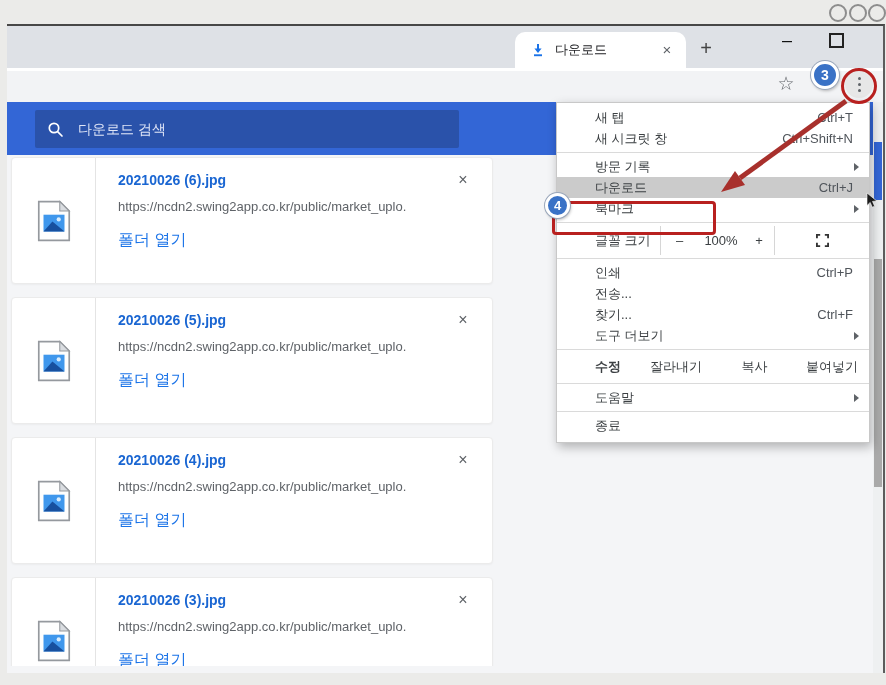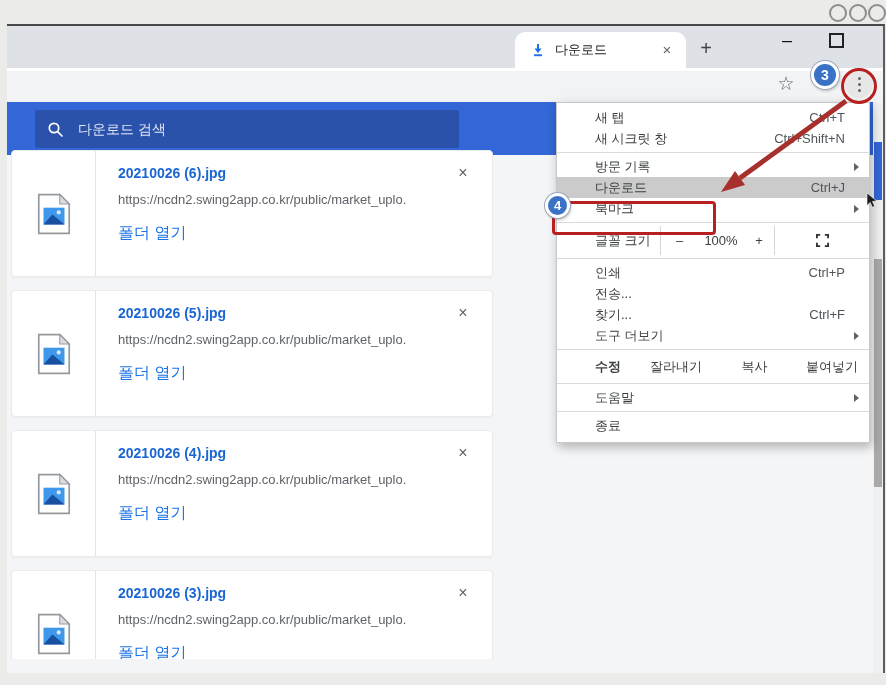--- a/index.html
+++ b/index.html
@@ -55,21 +55,21 @@
     position:absolute; left:28px; top:8px; width:424px; height:38px;
     background:#2a52aa; border-radius:2px; display:flex; align-items:center; padding:0 12px;
   }
   .searchbox svg { flex:none; }
   .searchbox input {
     flex:1; margin-left:14px; background:transparent; border:none; outline:none;
     font-size:14px; color:#fef9c3; font-family:inherit;
   }
   .searchbox input::placeholder { color:#dfe5f7; opacity:1; }
 
-  .dl-list { position:absolute; left:0; top:39px; width:100%; height:518px; overflow:hidden; padding:9px 0 0 4px; }
+  .dl-list { position:absolute; left:0; top:46px; width:100%; height:518px; overflow:hidden; padding:9px 0 0 4px; }
   .card {
     width:482px; height:127px; background:#fff; border:1px solid #ebebeb; border-radius:4px;
     margin-bottom:13px; display:flex; box-shadow:0 1px 2px rgba(0,0,0,0.04);
   }
   .card-iconcol { flex:none; width:84px; border-right:1px solid #e4e4e4; display:flex; align-items:center; justify-content:center; }
   .card-body { flex:1; position:relative; padding:14px 16px 0 22px; }
   .card-title-row { display:flex; align-items:flex-start; }
   .file-link { font-size:14px; font-weight:bold; color:#1a66d2; text-decoration:none; flex:1; }
   .card-close { flex:none; width:18px; height:18px; font-size:16px; line-height:16px; text-align:center; color:#5f6368; margin-right:4px; }
   .file-url { font-size:13px; color:#5f6368; margin-top:9px; white-space:nowrap; }
@@ -79,21 +79,21 @@
   .scrollbar { position:absolute; right:0; top:0; width:10px; height:100%; background:#eef0f1; }
   .thumb-blue { position:absolute; left:1px; top:40px; width:8px; height:58px; background:#3366d6; }
   .thumb-gray { position:absolute; left:1px; top:157px; width:8px; height:228px; background:#a9a9a9; }
 
   
   .menu {
     position:absolute; left:556px; top:102px; width:314px; z-index:10;
     background:#fff; border:1px solid #c8c8c8; box-shadow:2px 4px 10px rgba(0,0,0,0.28);
     padding:4px 0 6px 0; font-size:13px; color:#3c4043;
   }
-  .mi { position:relative; height:21px; line-height:21px; padding-left:38px; padding-right:24px; display:flex; }
+  .mi { position:relative; height:21px; line-height:21px; padding-left:38px; padding-right:16px; display:flex; }
   .mi.hl { background:#cbcbcb; }
   .mi-label { flex:1; white-space:nowrap; }
   .mi-short { flex:none; color:#50555b; }
   .mi-arrow { position:absolute; right:10px; top:7px; width:0; height:0; border-left:5px solid #5f6368; border-top:4px solid transparent; border-bottom:4px solid transparent; }
   .msep { height:1px; background:#dadada; margin:3px 0; }
   .vdiv { width:1px; background:#d6d6d6; align-self:stretch; }
   .zoomrow { display:flex; height:29px; align-items:center; }
   .zoomrow .zlabel { width:103px; padding-left:38px; flex:none; }
   .zcell { text-align:center; flex:none; }
   .zminus { width:37px; } .zval { width:46px; } .zplus { width:30px; }

